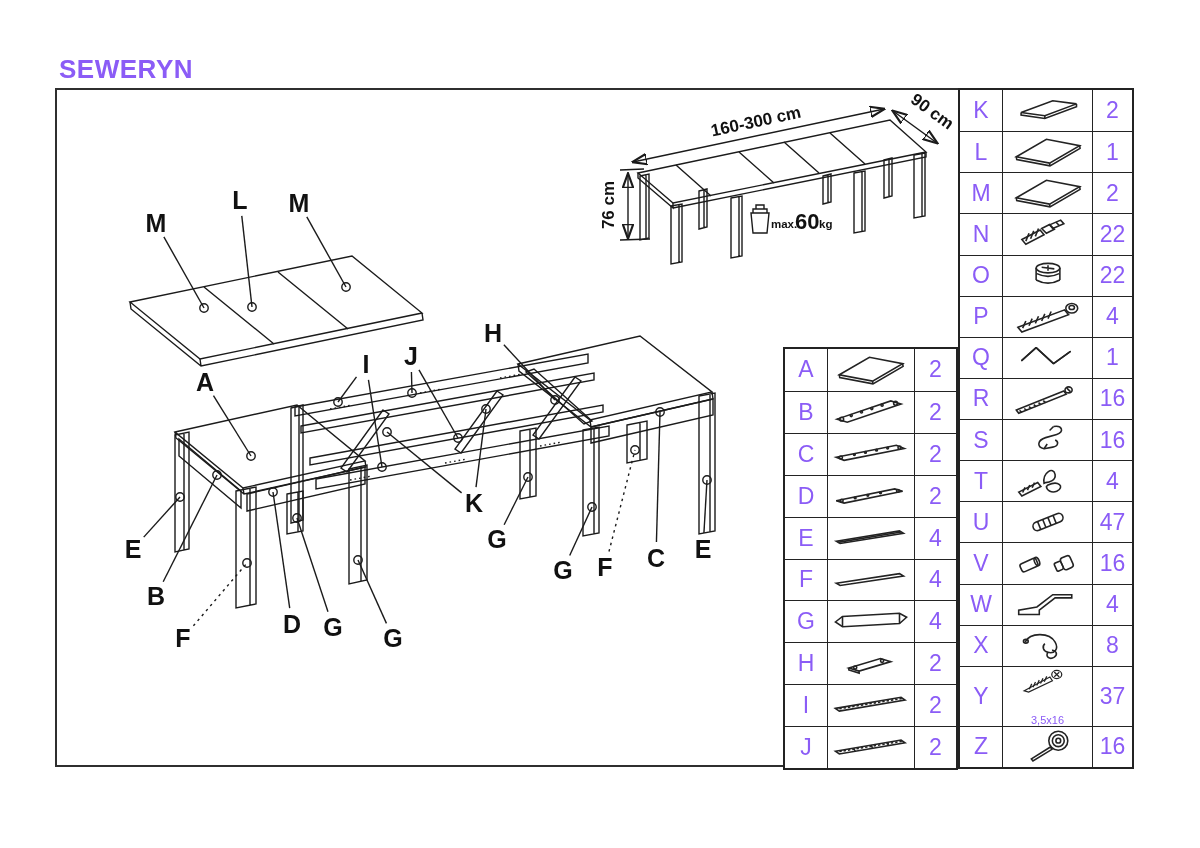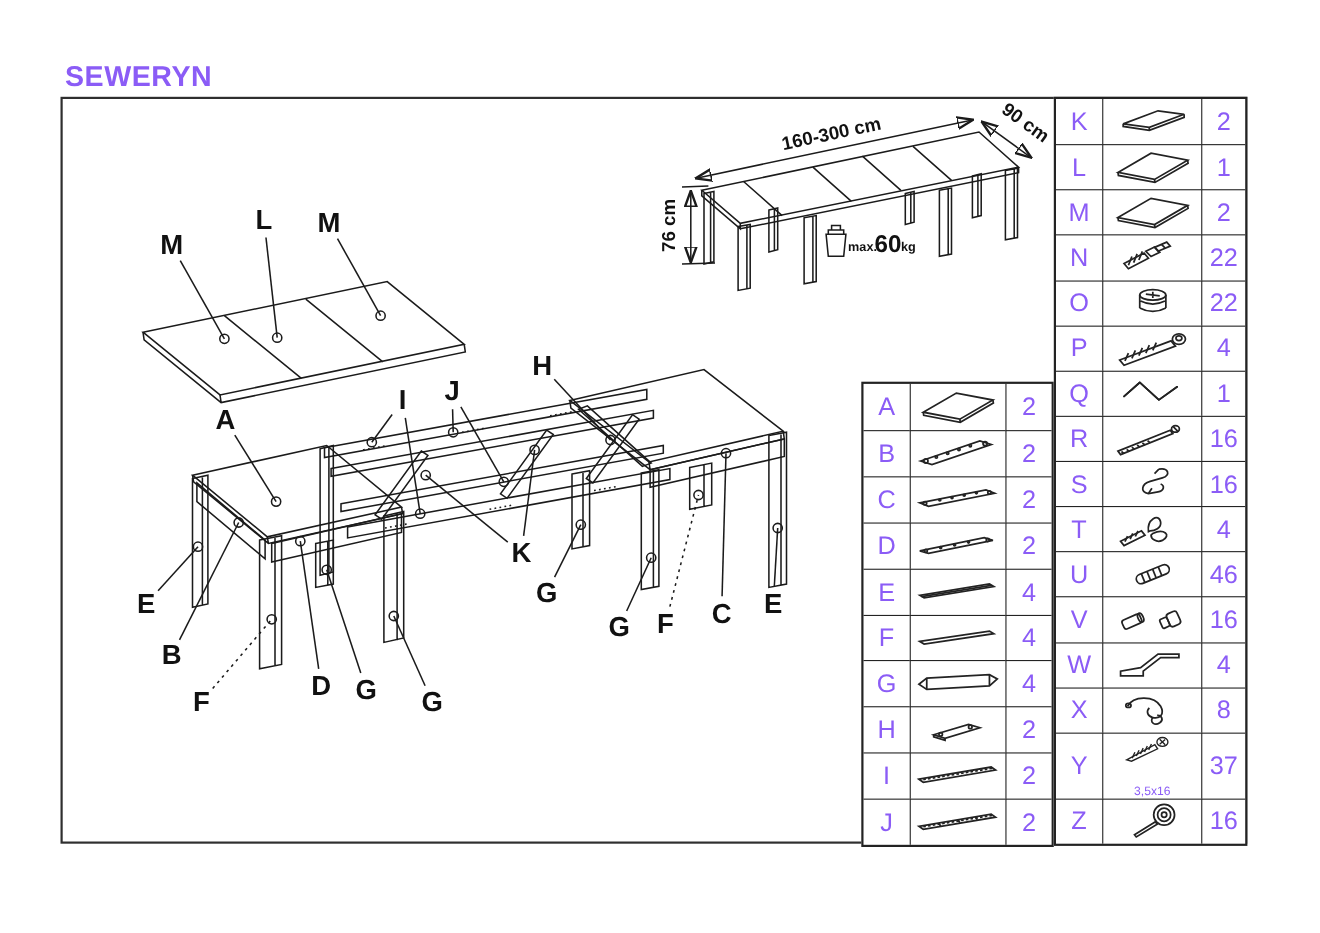--- a/index.html
+++ b/index.html
@@ -565,21 +565,21 @@
                 <rect x="30" y="18.5" width="40" height="11" rx="5.5"></rect>
                 <line x1="38" y1="18.5" x2="38" y2="29.5"></line>
                 <line x1="45" y1="18.5" x2="45" y2="29.5"></line>
                 <line x1="52" y1="18.5" x2="52" y2="29.5"></line>
                 <line x1="59" y1="18.5" x2="59" y2="29.5"></line>
               </g>
             </g>
           </svg>
         </div>
         <div class="pcell">
-          <span class="pqty">46</span>
+          <span class="pqty">47</span>
         </div>
       </div>
       <div class="prow">
         <div class="pcell">
           <span class="pletter">V</span>
         </div>
         <div class="pcell picon">
           <svg width="80" height="38" viewBox="0 0 100 48">
             <g class="ic">
               <g transform="rotate(-24 28 25)">

